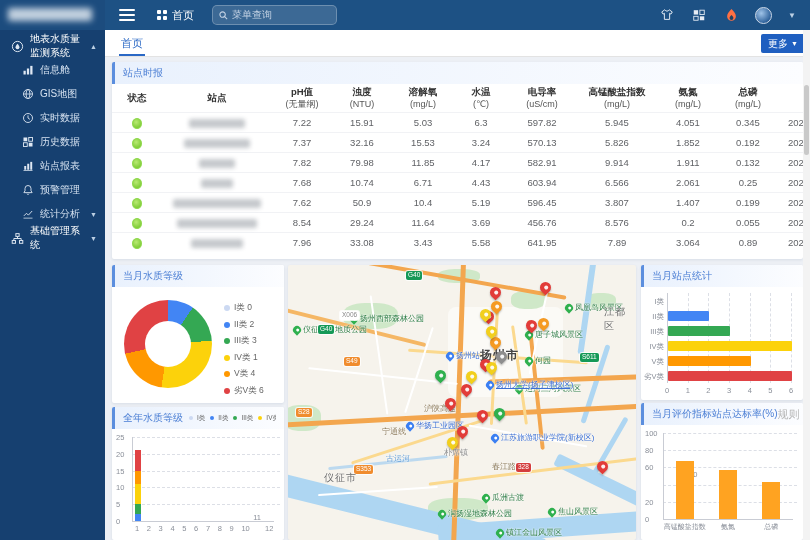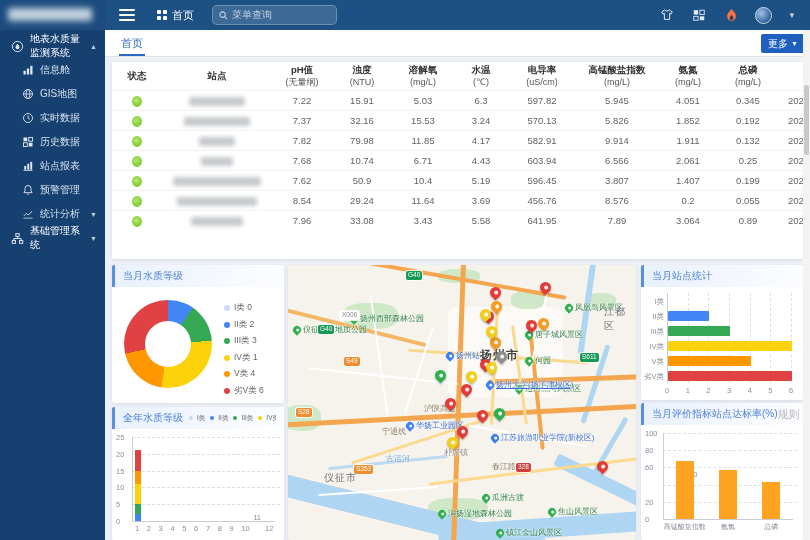--- a/index.html
+++ b/index.html
@@ -222,20 +222,23 @@
 
   <div class="tabbar">
     <span class="tab-active">首页</span>
     <button class="more-btn">
       <span>更多</span>
         <span class="caret">▼</span>
     </button>
   </div>
 
   <div class="panel" style="left:112px;top:62px;width:691px;height:197px">
+    <div class="panel-hd">
+        <span>站点时报</span>
+      </div>
     <table class="tbl">
       <thead>
           <tr id="tbl-head">
             <th style="width: 50px;">状态</th>
             <th style="width: 110px;">站点</th>
             <th style="width: 60px;">pH值<br><span class="unit">(无量纲)</span></th>
             <th style="width: 60px;">浊度<br><span class="unit">(NTU)</span></th>
             <th style="width: 62px;">溶解氧<br><span class="unit">(mg/L)</span></th>
             <th style="width: 54px;">水温<br><span class="unit">(℃)</span></th>
             <th style="width: 68px;">电导率<br><span class="unit">(uS/cm)</span></th>

